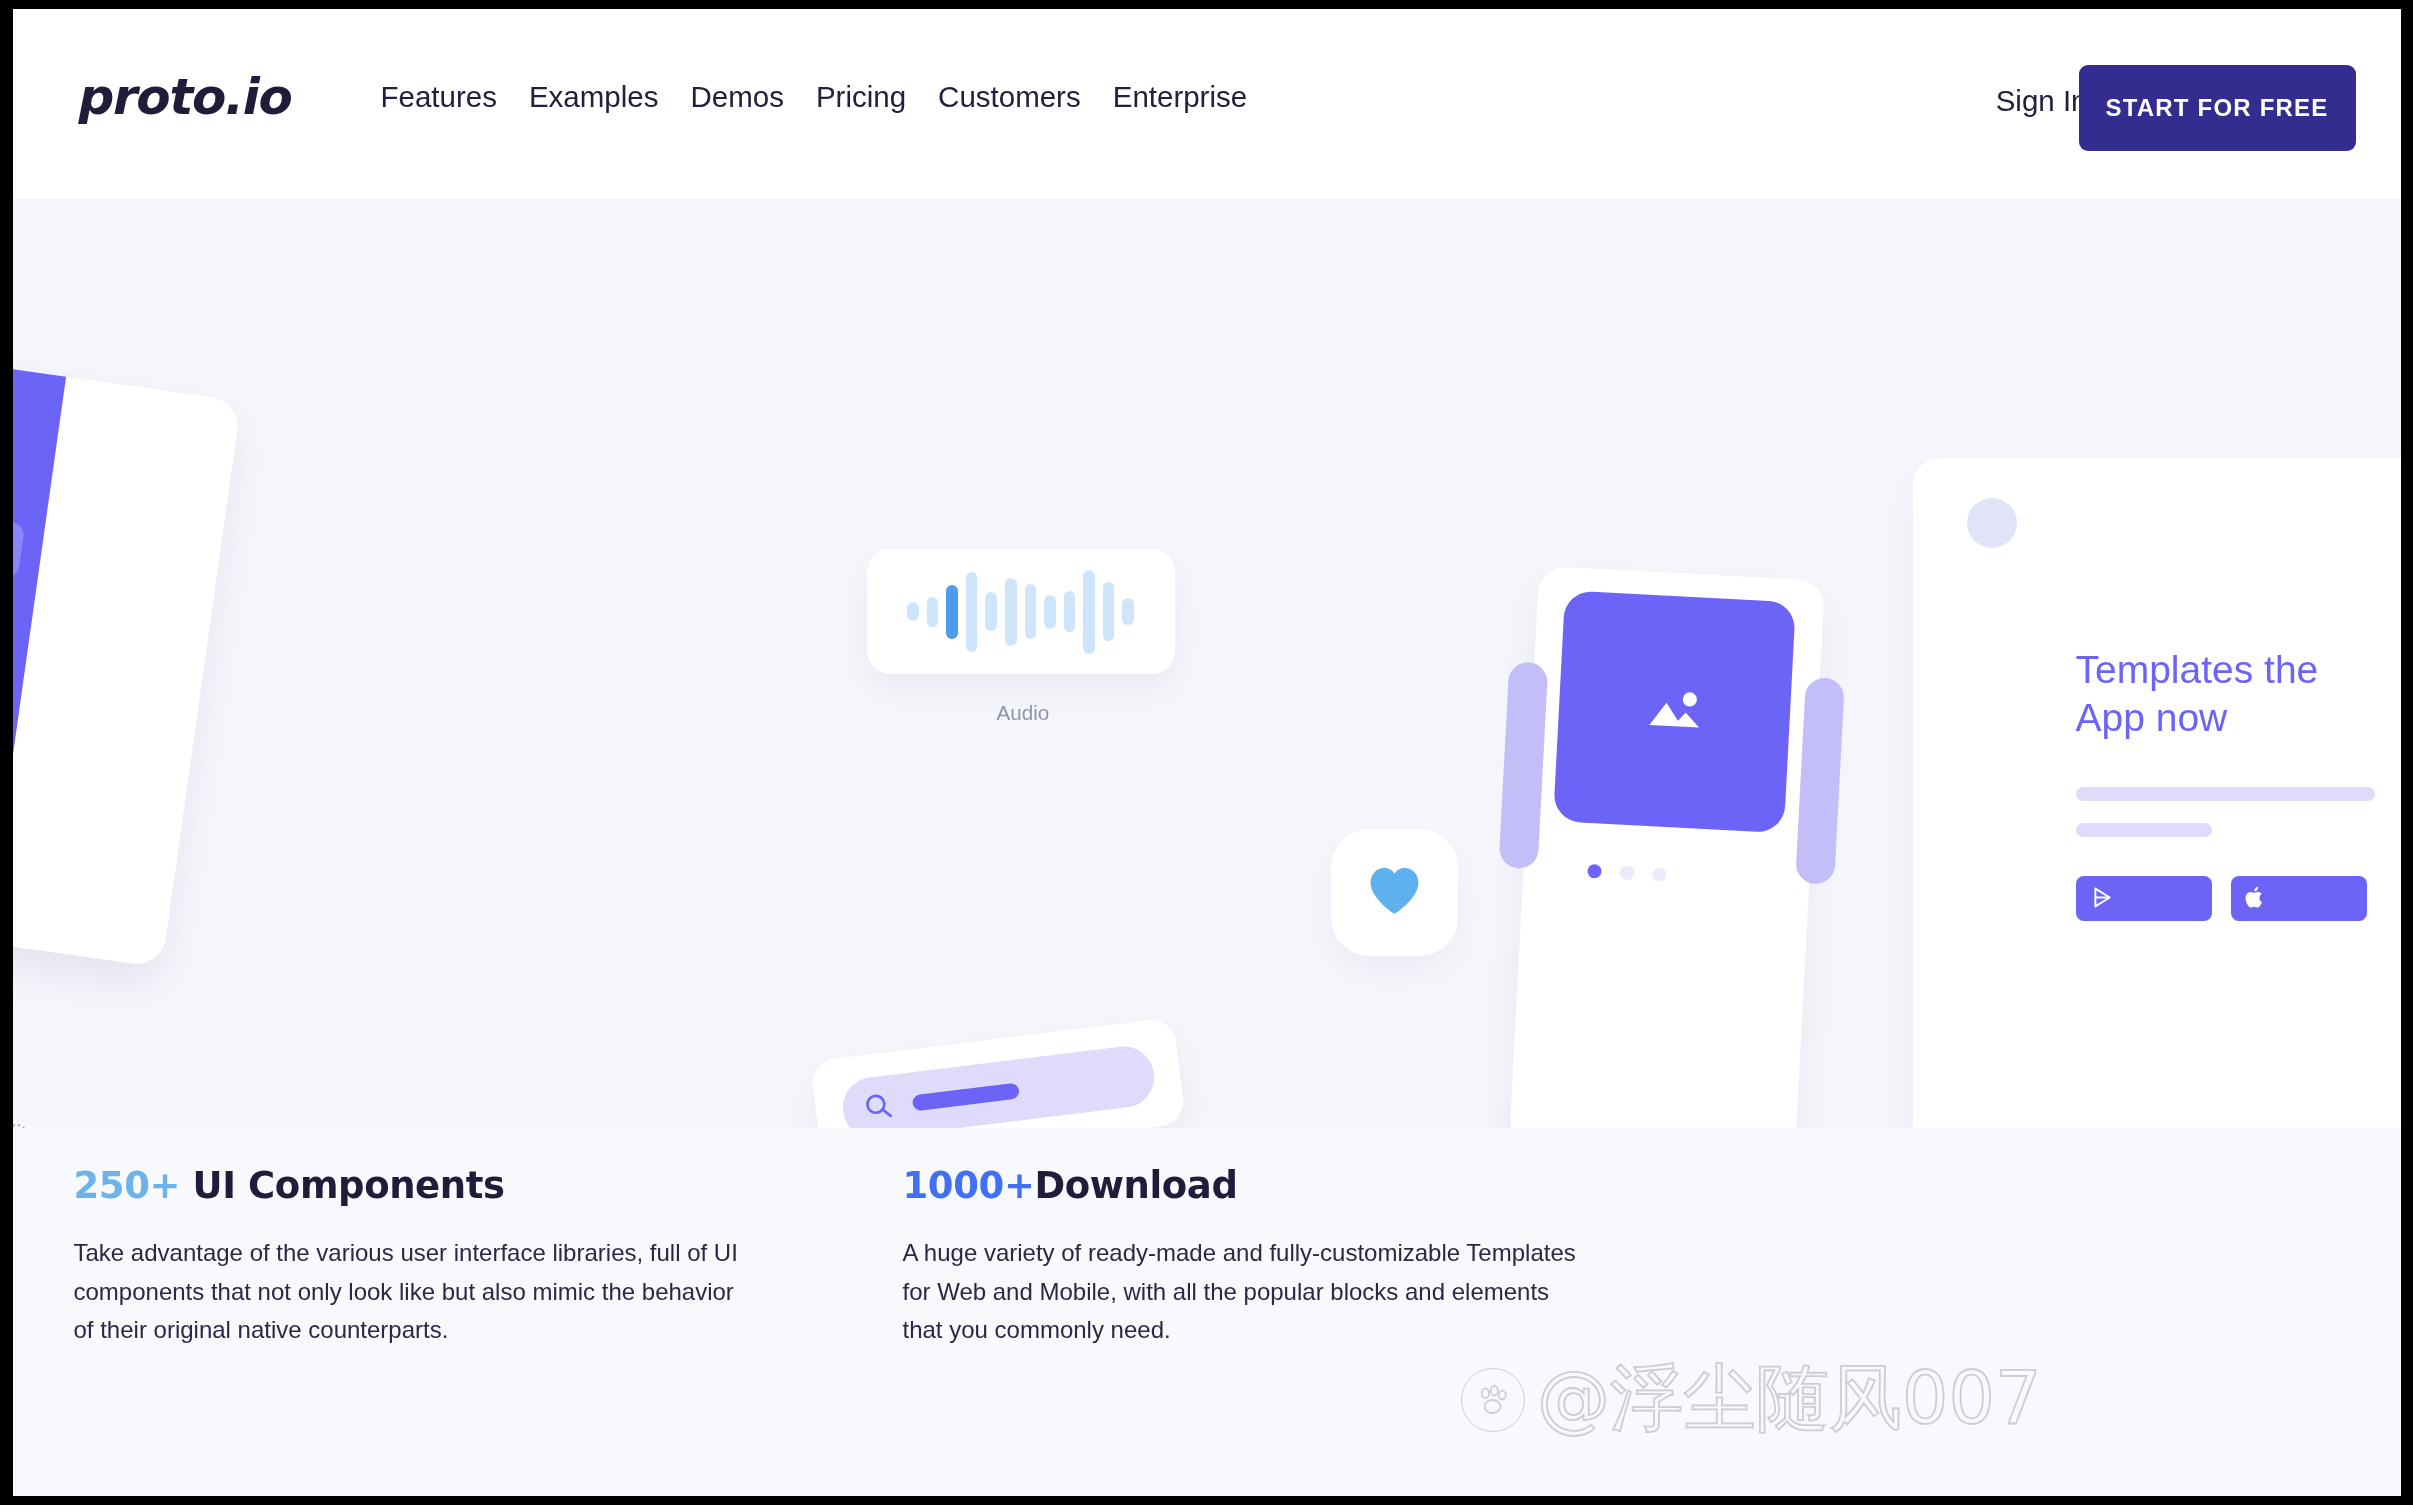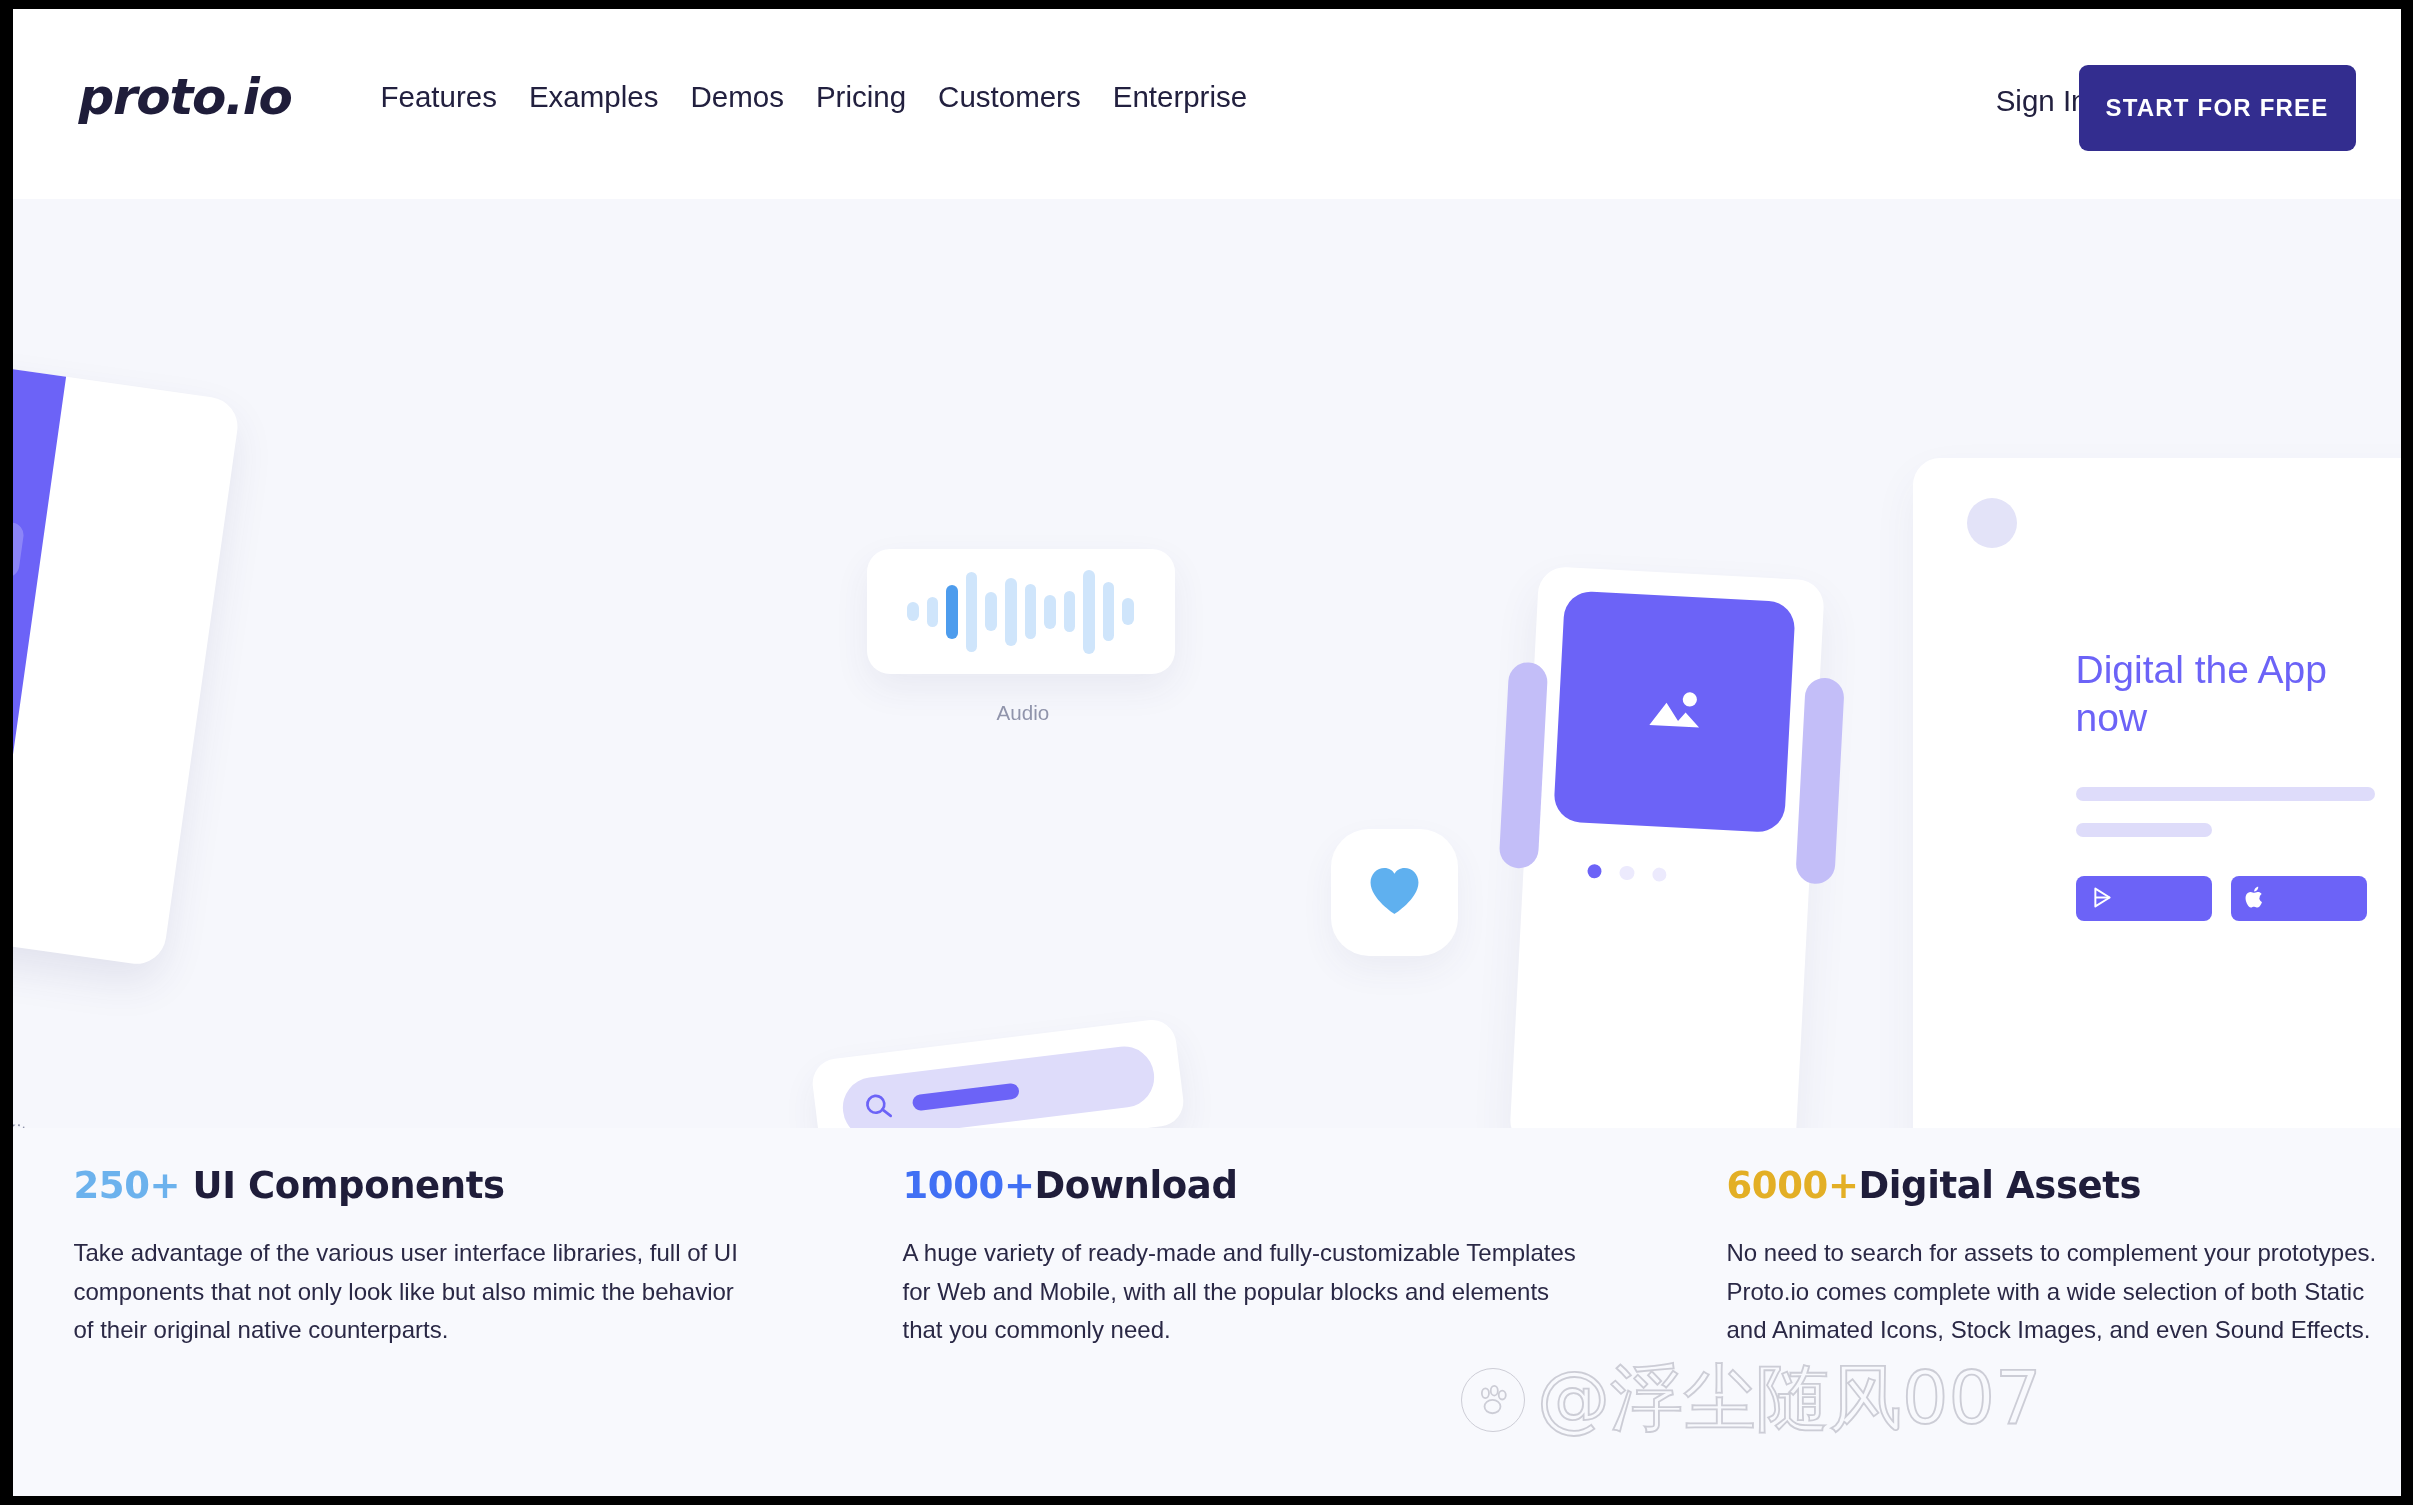--- a/index.html
+++ b/index.html
@@ -459,21 +459,21 @@
       </div>
       <div id="ob-dots">
         <span class="ob-dot active"></span>
         <span class="ob-dot"></span>
         <span class="ob-dot"></span>
       </div>
     </div>
 
     <div id="web-card">
       <div id="web-avatar"></div>
-      <div id="web-title">Digital the App now</div>
+      <div id="web-title">Templates the App now</div>
       <div class="web-line" id="web-line1"></div>
       <div class="web-line" id="web-line2"></div>
 
       <button class="store-btn" id="store-google">
         <span>
           <svg width="25" height="25" viewBox="0 0 28 28">
             <path d="M6 4 L22 14 L6 24 Z" fill="none" stroke="#ffffff" stroke-width="2.2" stroke-linejoin="round"></path>
             <path d="M6 14 L22 14" stroke="#ffffff" stroke-width="2.2"></path>
           </svg>
         </span>
@@ -496,24 +496,20 @@
     <div class="stat-col" id="stat-col-0">
       <h2 class="stat-head"><span class="stat-num" style="color: rgb(108, 178, 237);">250+</span><span> UI Components</span></h2>
       <p class="stat-body">Take advantage of the various user interface libraries, full of UI components that not only look like but also mimic the behavior of their original native counterparts.</p>
     </div>
 
     <div class="stat-col" id="stat-col-1">
       <h2 class="stat-head"><span class="stat-num" style="color: rgb(65, 112, 244);">1000+</span><span>Download</span></h2>
       <p class="stat-body">A huge variety of ready-made and fully-customizable Templates for Web and Mobile, with all the popular blocks and elements that you commonly need.</p>
     </div>
 
-    <div class="stat-col" id="stat-col-2">
-      <h2 class="stat-head"><span class="stat-num" style="color: rgb(227, 175, 37);">6000+</span><span>Digital Assets</span></h2>
-      <p class="stat-body">No need to search for assets to complement your prototypes. Proto.io comes complete with a wide selection of both Static and Animated Icons, Stock Images, and even Sound Effects.</p>
-    </div>
   </div>
 
   <div id="watermark">
     <span id="wm-paw">
       <svg width="39" height="39" viewBox="0 0 44 44">
         <ellipse cx="14" cy="15" rx="4" ry="5.5" fill="none" stroke="rgba(190,190,200,0.75)" stroke-width="2"></ellipse>
         <ellipse cx="24" cy="12" rx="4" ry="5.5" fill="none" stroke="rgba(190,190,200,0.75)" stroke-width="2"></ellipse>
         <ellipse cx="33" cy="17" rx="4" ry="5" fill="none" stroke="rgba(190,190,200,0.75)" stroke-width="2"></ellipse>
         <ellipse cx="22" cy="30" rx="9" ry="7.5" fill="none" stroke="rgba(190,190,200,0.75)" stroke-width="2"></ellipse>
       </svg>

